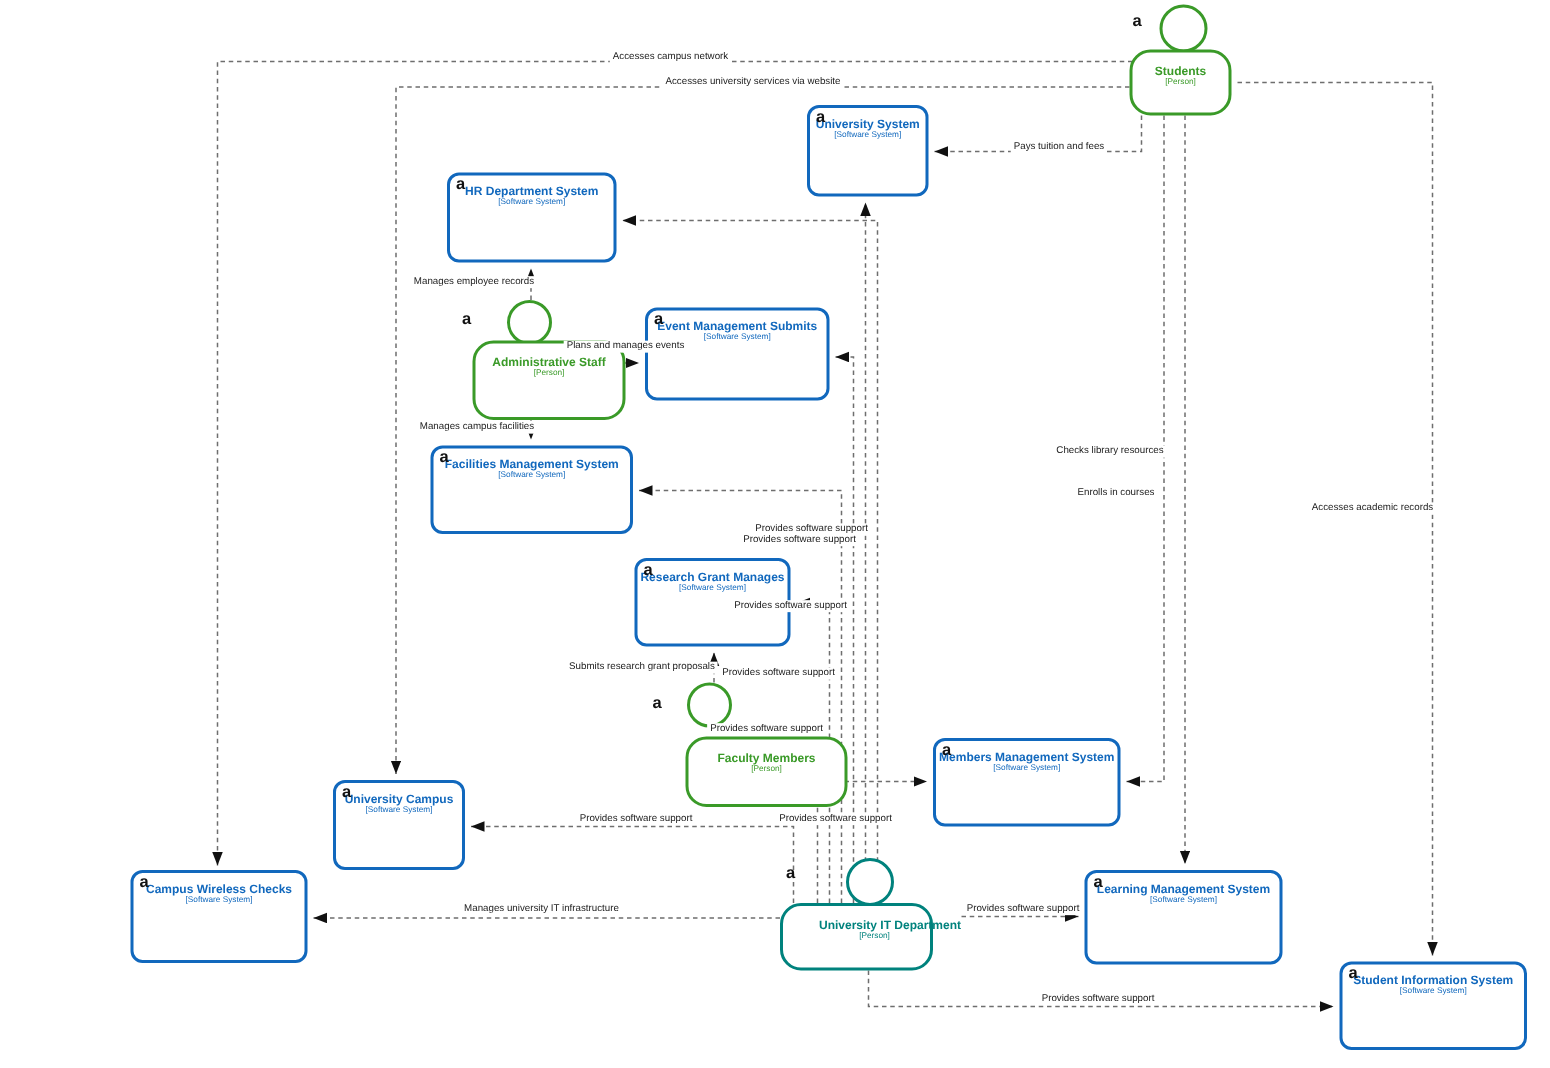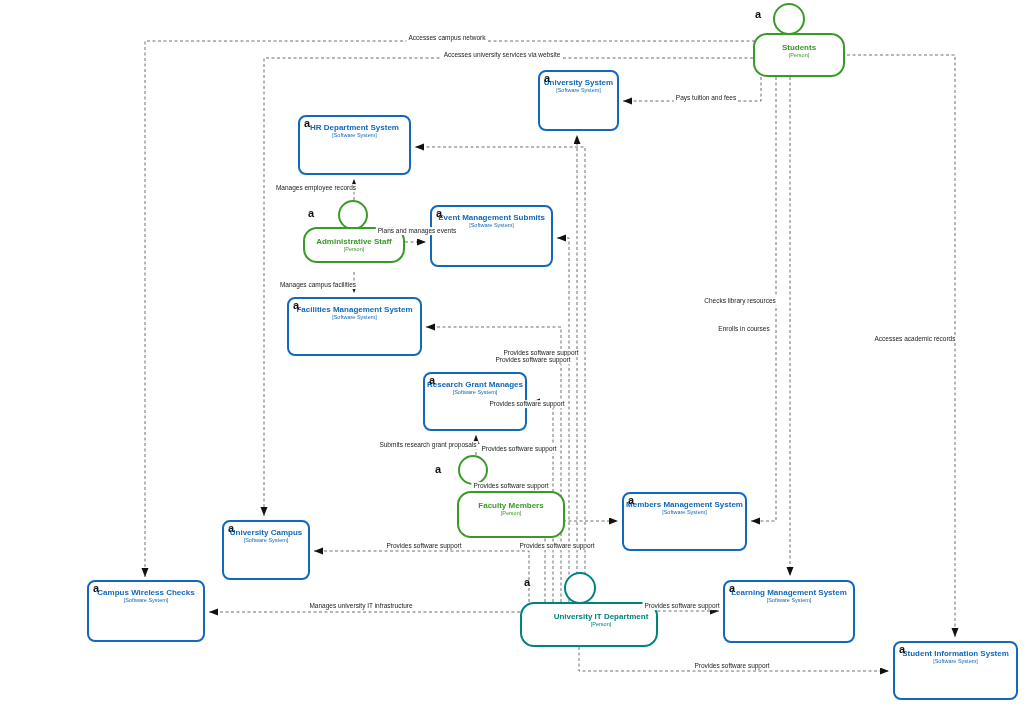--- a/index.html
+++ b/index.html
@@ -70,48 +70,48 @@
     <polyline points="529,602 529,551 314,551"></polyline>
     <polyline points="545,602 545,521 618,521"></polyline>
     <polyline points="520,612 209,612"></polyline>
     <polyline points="641,611 719,611"></polyline>
     <polyline points="579,647 579,671 889,671"></polyline>
   </svg>
 
   <div class="person" style="left:753px;top:3px;width:72px;height:74px;">
     <span class="icon-a" style="left:2px;top:6px;">a</span>
     <div class="person-head" style="left:20px;top:0;width:32px;height:32px;"></div>
-    <div class="person-body" style="left:0;top:30px;width:92px;height:44px;">
+    <div class="person-body" style="left:0;top:30px;width:68px;height:44px;">
       <div class="node-title">Students</div>
       <div class="node-type">[Person]</div>
     </div>
   </div>
 
   <div class="person" style="left:303px;top:200px;width:102px;height:72px;">
     <span class="icon-a" style="left:5px;top:8px;">a</span>
     <div class="person-head" style="left:35px;top:0;width:30px;height:30px;"></div>
-    <div class="person-body" style="left:0;top:27px;width:102px;height:36px;">
+    <div class="person-body" style="left:12px;top:27px;width:102px;height:53px;">
       <div class="node-title">Administrative Staff</div>
       <div class="node-type">[Person]</div>
     </div>
   </div>
 
   <div class="person" style="left:429px;top:455px;width:89px;height:75px;">
     <span class="icon-a" style="left:6px;top:9px;">a</span>
     <div class="person-head" style="left:29px;top:0;width:30px;height:30px;"></div>
     <div class="person-body" style="left:0;top:36px;width:108px;height:47px;margin-left:28px;">
       <div class="node-title">Faculty Members</div>
       <div class="node-type">[Person]</div>
     </div>
   </div>
 
   <div class="person teal" style="left:520px;top:572px;width:121px;height:75px;">
     <span class="icon-a" style="left:4px;top:5px;">a</span>
     <div class="person-head" style="left:44px;top:0;width:32px;height:32px;"></div>
-    <div class="person-body" style="left:0;top:30px;width:138px;height:45px;padding-left:24px;">
+    <div class="person-body" style="left:0;top:30px;width:102px;height:45px;padding-left:24px;">
       <div class="node-title">University IT Department</div>
       <div class="node-type">[Person]</div>
     </div>
   </div>
 
   <div class="sysnode" style="left:538px;top:70px;width:81px;height:61px;">
     <span class="icon-a">a</span>
     <div class="node-title">University System</div>
     <div class="node-type">[Software System]</div>
   </div>

